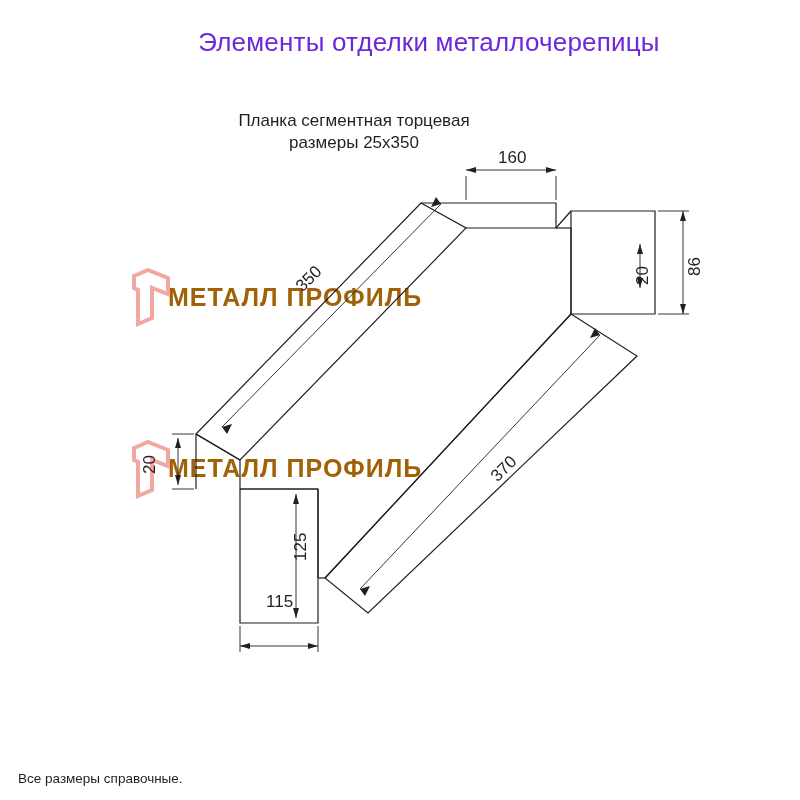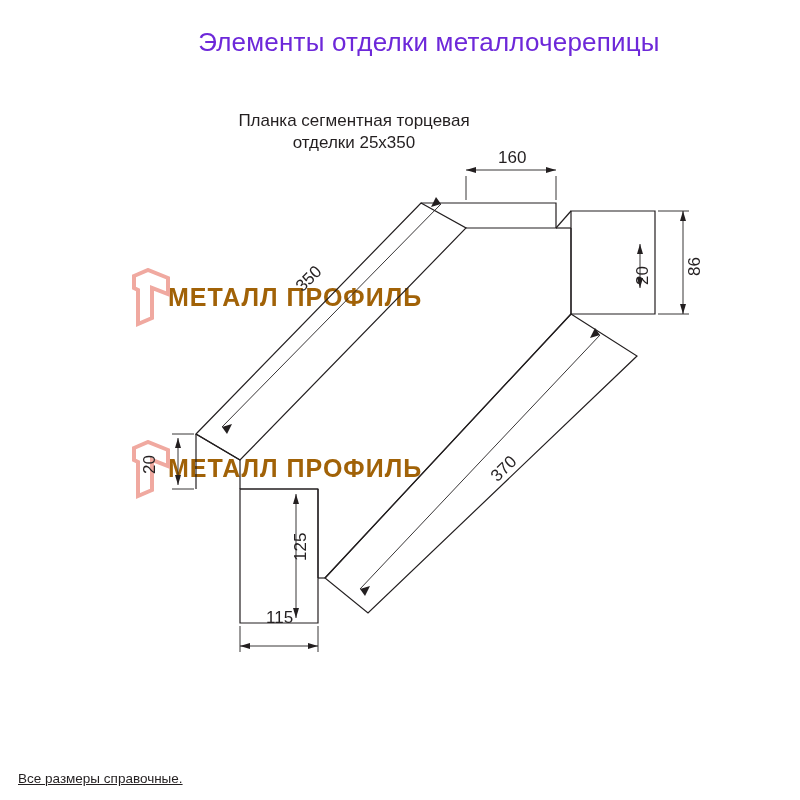--- a/index.html
+++ b/index.html
@@ -42,21 +42,20 @@
     line-height: 22px;
     color: #231f20;
   }
   .footnotes {
     position: absolute;
     left: 18px;
     bottom: 12px;
     font-size: 13.5px;
     line-height: 19px;
     color: #231f20;
-    text-decoration: underline;
   }
   .drawing {
     position: absolute;
     left: 0;
     top: 0;
     width: 800px;
     height: 800px;
   }
   .wm {
     position: absolute;
@@ -85,21 +84,21 @@
 </style>
 </head>
 <body>
 
 <div class="page">
 
   <div class="title">Элементы отделки металлочерепицы</div>
 
   <div class="subtitle">
     <div>Планка сегментная торцевая</div>
-    <div>отделки 25х350</div>
+    <div>размеры 25х350</div>
   </div>
 
   <div class="wm wm1">МЕТАЛЛ ПРОФИЛЬ</div>
   <div class="wm wm2">МЕТАЛЛ ПРОФИЛЬ</div>
 
   <svg class="wm-logo" style="left:128px; top:268px;" width="46" height="60" viewBox="0 0 46 60">
     <path d="M6 8 L20 2 L40 10 L40 26 L24 20 L24 50 L10 56 L10 22 L6 20 Z" fill="none" stroke="#f0a9a0" stroke-width="4"></path>
   </svg>
   <svg class="wm-logo" style="left:128px; top:440px;" width="46" height="60" viewBox="0 0 46 60">
     <path d="M6 8 L20 2 L40 10 L40 26 L24 20 L24 50 L10 56 L10 22 L6 20 Z" fill="none" stroke="#f0a9a0" stroke-width="4"></path>
@@ -186,19 +185,19 @@
   <div class="dimtext rot90" style="left:633px; top:285px;">20</div>
 
   <div class="dimtext rot-part" style="left:292px; top:282px; transform: rotate(-45deg);">350</div>
 
   <div class="dimtext rot-part" style="left:487px; top:472px; transform: rotate(-45deg);">370</div>
 
   <div class="dimtext rot90" style="left:140px; top:474px;">20</div>
 
   <div class="dimtext rot90" style="left:291px; top:561px;">125</div>
 
-  <div class="dimtext" style="left:266px; top:608px;">115</div>
+  <div class="dimtext" style="left:266px; top:592px;">115</div>
 
   <div class="footnotes">
     <div>Все размеры справочные.</div>
   </div>
 
 </div>
 
 </body></html>

